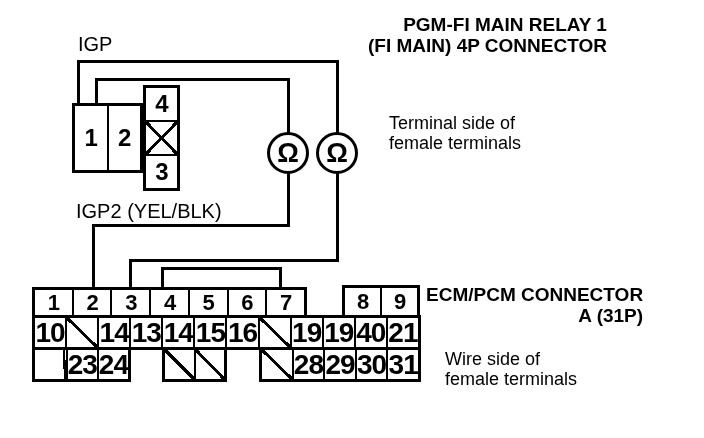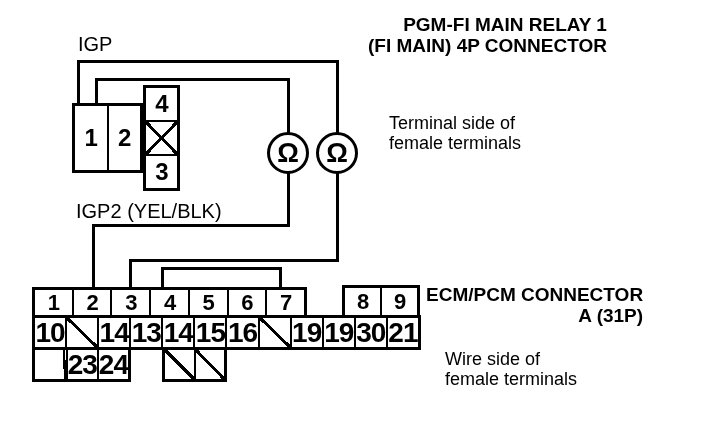--- a/index.html
+++ b/index.html
@@ -113,31 +113,38 @@
       <div class="cell">10</div>
       <div class="cell slash"></div>
       <div class="cell">14</div>
       <div class="cell">13</div>
       <div class="cell">14</div>
       <div class="cell">15</div>
       <div class="cell">16</div>
       <div class="cell slash"></div>
       <div class="cell">19</div>
       <div class="cell">19</div>
-      <div class="cell">30</div>
+      <div class="cell">40</div>
       <div class="cell">21</div>
     </div>
   <div class="box-group hgroup ecm-row23" style="left:32px;  top:347px; width:99px;  height:35px;padding-left:28px;">
       <div class="cell slash"></div>
       <div class="cell">23</div>
       <div class="cell">24</div>
     </div>
   <div class="box-group hgroup ecm-row23" style="left:162px; top:347px; width:65px;  height:35px;">
       <div class="cell slash"></div>
       <div class="cell slash"></div>
+    </div>
+  <div class="box-group hgroup ecm-row23" style="left:259px; top:347px; width:162px; height:35px;">
+      <div class="cell slash"></div>
+      <div class="cell">28</div>
+      <div class="cell">29</div>
+      <div class="cell">30</div>
+      <div class="cell">31</div>
     </div>
 
   <div class="heading" style="left:368px; top:14px;">
     <div>PGM-FI MAIN RELAY 1</div>
     <div>(FI MAIN) 4P CONNECTOR</div>
   </div>
   <div class="note" style="left:370px; top:113px;">
     <div>Terminal side of</div>
     <div>female terminals</div>
   </div>

